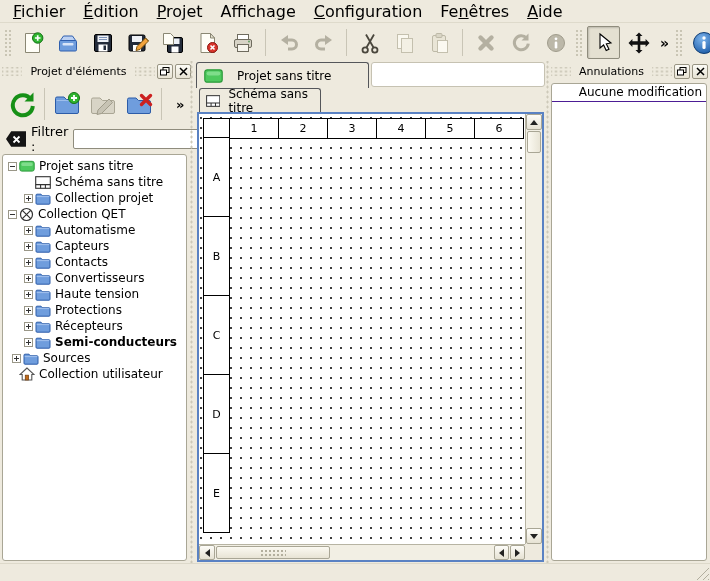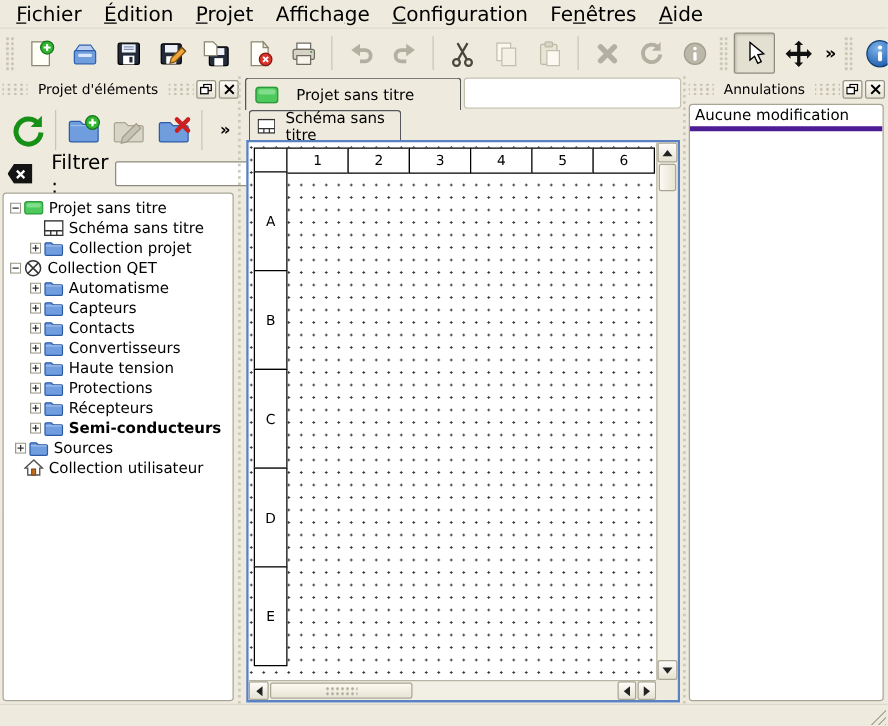--- a/index.html
+++ b/index.html
@@ -63,21 +63,21 @@
   .pt-btn { width:36px; height:38px; display:flex; align-items:center; justify-content:center;
     border:1px solid transparent; border-radius:3px; }
   .pt-sep { width:1px; height:32px; background:#c9c5b6; margin:0 4px; }
   .pt-chevron { font-size:13px; font-weight:bold; margin-left:10px; cursor:default; }
 
   .filter-row { position:absolute; left:0; right:4px; top:66px; height:24px;
     display:flex; align-items:center; gap:5px; padding-left:6px; }
   .filter-clear { width:20px; height:17px; background:#141414; flex:none;
     clip-path: polygon(0 50%, 26% 4%, 12% 4%, 100% 4%, 100% 96%, 12% 96%, 26% 96%);
     display:flex; align-items:center; justify-content:center; }
-  .filter-label { font-size:16px;margin-left:10px; }
+  .filter-label { font-size:13px; }
   .filter-input { flex:1; height:20px; border:1px solid #8f8c7d; border-radius:2px;
     background:#fff; font-family:"DejaVu Sans",sans-serif; font-size:12px; padding:0 3px; }
 
   .tree { position:absolute; left:2px; right:6px; top:93px; bottom:2px;
     background:#fff; border:1px solid #a9a695; border-radius:3px;
     overflow:hidden; padding-top:3px; }
   .tree-row { height:16px; display:flex; align-items:center; font-size:12px; white-space:nowrap; }
   .tree-row .t-icon { margin:0 4px 0 2px; flex:none; display:flex; }
   .tree-spacer { flex:none; }
 
@@ -132,21 +132,21 @@
     display:flex; align-items:center; justify-content:center; }
   .grip-dots { width:26px; height:8px;
     background-image: radial-gradient(circle, #b3af9e 1px, transparent 1.2px);
     background-size:4px 4px; }
   .scroll-corner { position:absolute; right:0; bottom:0; width:17px; height:16px;
     background:#eeeade; }
 
   
   .undo-list { position:absolute; left:2px; right:3px; top:22px; bottom:2px;
     background:#fff; border:1px solid #a9a695; border-radius:3px; overflow:hidden; }
-  .undo-item { font-size:12px; padding:1px 4px 2px; border-bottom:4px solid #4c1d95; }
+  .undo-item { font-size:12px; padding:1px 4px 2px; border-bottom:1px solid #4c1d95;text-align:right; }
 
   
   .splitter { position:absolute; top:61px; bottom:18px; width:5px;
     background-image: radial-gradient(circle, #cdc9b9 1px, transparent 1.2px);
     background-size:5px 5px; background-position:center; }
 
   
   .statusbar { position:absolute; left:0; right:0; bottom:0; height:18px;
     background:#eeeade; border-top:1px solid #ddd9ca; }
   .size-grip { position:absolute; right:1px; bottom:1px; width:14px; height:14px;

